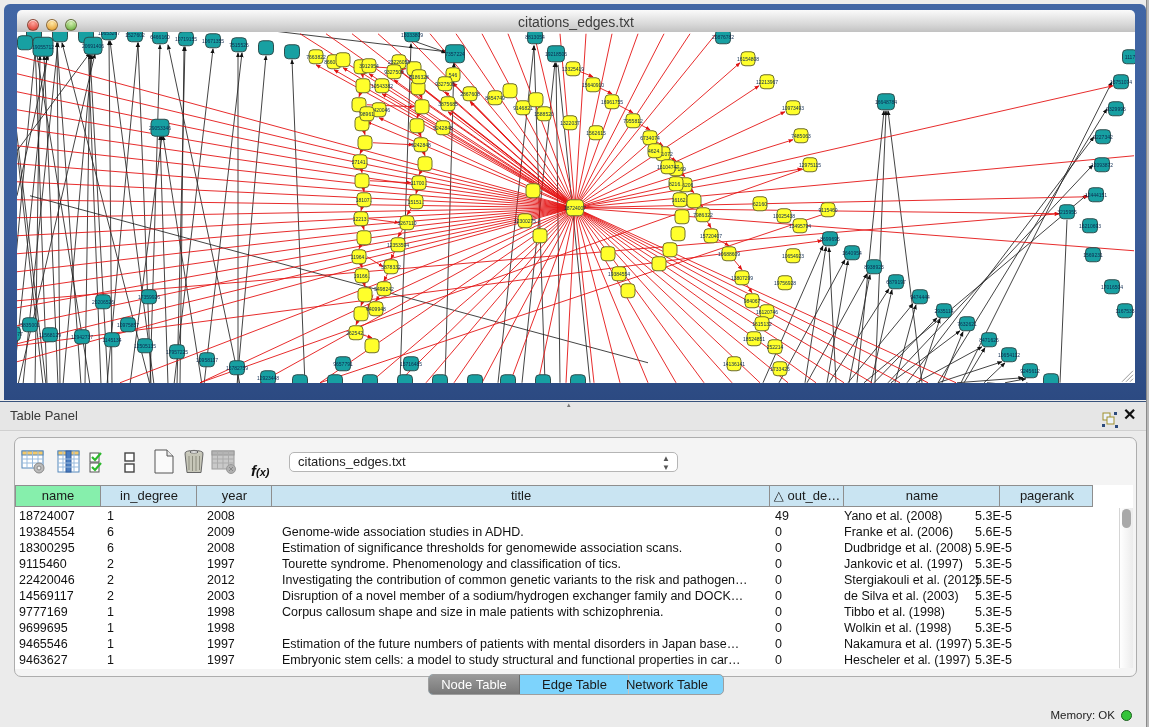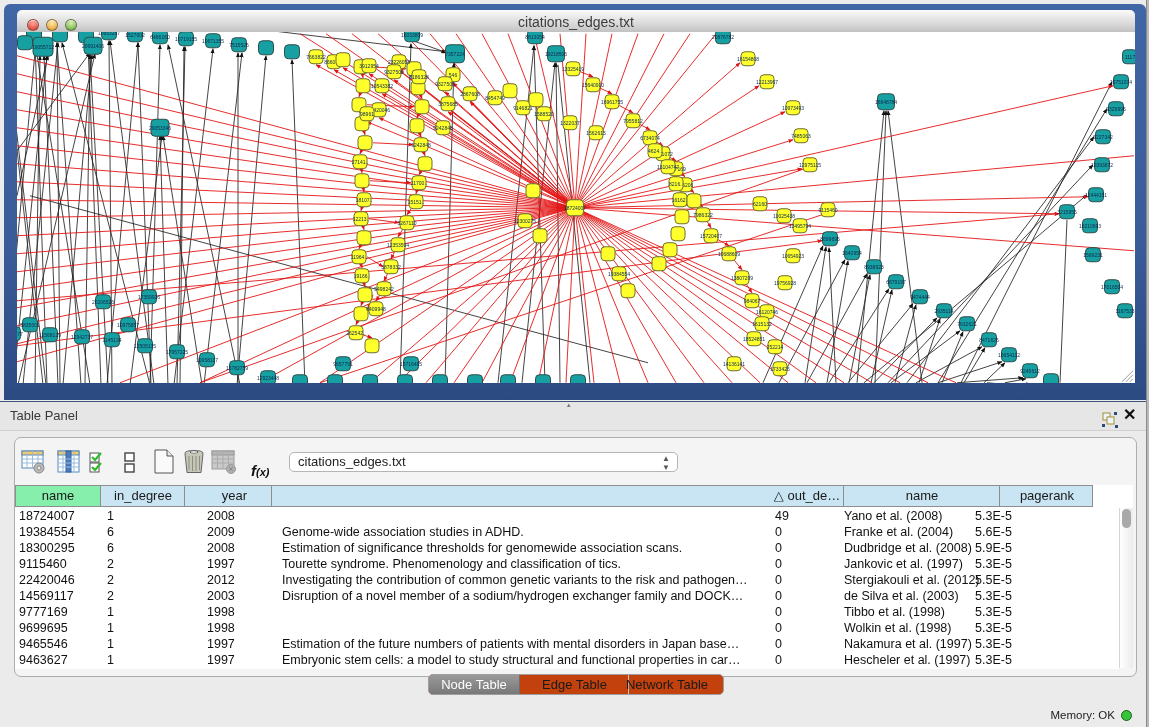--- a/index.html
+++ b/index.html
@@ -39,21 +39,21 @@
   overflow:hidden; }
 .tr { position:absolute; left:0; width:1100px; height:16px; font-size:12.5px; color:#111; }
 .c { position:absolute; top:0; line-height:16px; white-space:nowrap; }
 .c1 { left:4px; } .c2 { left:92px; } .c3 { left:192px; } .c4 { left:267px; }
 .c5 { left:760px; } .c6 { left:829px; width:156px; } .c7 { left:960px; }
 #scroll { position:absolute; left:1119px; top:508px; width:14px; height:160px;
   background:linear-gradient(90deg,#ffffff,#ececec); border-left:1px solid #d5d5d5; }
 #scroll .thumb { position:absolute; left:2px; top:1px; width:9px; height:19px; background:#a9a9a9;
   border-radius:5px; }
 
-#tabs { position:absolute; left:428px; top:674px; width:296px; height:21px; background:#c2410c;
+#tabs { position:absolute; left:428px; top:674px; width:296px; height:21px; background:#7dd3fc;
   border:1px solid #9e9e9e; border-radius:5px; font-size:13px; color:#1a1a1a; }
 #tabs .seg { position:absolute; top:0; height:19px; line-height:19px; text-align:center; }
 #tabs .sel { background:linear-gradient(#9a9a9a,#787878); color:#fff;
   border-radius:4px 0 0 4px; border-right:1px solid #6e6e6e; }
 #mem { position:absolute; right:34px; top:709px; font-size:11.5px; color:#222; }
 #memdot { position:absolute; left:1121px; top:710px; width:11px; height:11px; border-radius:50%;
   background:#35c43a; border:1px solid #1c5f1e; }
 .dicon { position:absolute; font-size:13px; color:#111; }
 </style></head>
 <body>
@@ -636,42 +636,43 @@
       <rect x="1" y="1" width="22" height="4" fill="#b5b5b5" stroke="#9a9a9a"></rect>
       <path d="M1 9h22M1 13h22M6.5 1v18M12 1v18M17.5 1v18" stroke="#ababab" fill="none"></path>
       <circle cx="20" cy="19" r="4.5" fill="#b0b0b0" stroke="#999"></circle>
       <path d="M18 17l4 4M22 17l-4 4" stroke="#888"></path>
     </svg>
   <span class="dicon" style="left:251px;top:462px;font-style:italic;font-weight:bold;font-size:15px">f<span style="font-size:11px">(x)</span></span>
   <div id="combo">citations_edges.txt<span class="arr">▲<br>▼</span></div>
   <div id="tablebg"></div>
   <div id="thead">
     <span class="th" style="left:0;width:85px;background:#86efac">name</span>
-    <span class="th" style="left:86px;width:83px">in_degree</span>
+    <span class="th" style="left:86px;width:95px">in_degree</span>
     <span class="th" style="left:182px;width:74px">year</span>
+    <span class="th" style="left:257px;width:497px">title</span>
     <span class="th" style="left:755px;width:73px">△ out_de…</span>
     <span class="th" style="left:829px;width:155px">name</span>
     <span class="th" style="left:985px;width:92px;border-right:none">pagerank</span>
   </div>
   <div id="tbody">
       <div class="tr" style="top:0px">
         <span class="c c1">18724007</span>
         <span class="c c2">1</span>
         <span class="c c3">2008</span>
         <span class="c c5">49</span>
         <span class="c c6">Yano et al. (2008)</span>
         <span class="c c7">5.3E‑5</span>
       </div>
       <div class="tr" style="top:16px">
         <span class="c c1">19384554</span>
         <span class="c c2">6</span>
         <span class="c c3">2009</span>
         <span class="c c4">Genome‑wide association studies in ADHD.</span>
         <span class="c c5">0</span>
-        <span class="c c6">Franke et al. (2004)</span>
+        <span class="c c6">Franke et al. (2006)</span>
         <span class="c c7">5.6E‑5</span>
       </div>
       <div class="tr" style="top:32px">
         <span class="c c1">18300295</span>
         <span class="c c2">6</span>
         <span class="c c3">2008</span>
         <span class="c c4">Estimation of significance thresholds for genomewide association scans.</span>
         <span class="c c5">0</span>
         <span class="c c6">Dudbridge et al. (2008)</span>
         <span class="c c7">5.9E‑5</span>
@@ -700,20 +701,21 @@
         <span class="c c3">2003</span>
         <span class="c c4">Disruption of a novel member of a sodium/hydrogen exchanger family and DOCK…</span>
         <span class="c c5">0</span>
         <span class="c c6">de Silva et al. (2003)</span>
         <span class="c c7">5.3E‑5</span>
       </div>
       <div class="tr" style="top:96px">
         <span class="c c1">9777169</span>
         <span class="c c2">1</span>
         <span class="c c3">1998</span>
+        <span class="c c4">Corpus callosum shape and size in male patients with schizophrenia.</span>
         <span class="c c5">0</span>
         <span class="c c6">Tibbo et al. (1998)</span>
         <span class="c c7">5.3E‑5</span>
       </div>
       <div class="tr" style="top:112px">
         <span class="c c1">9699695</span>
         <span class="c c2">1</span>
         <span class="c c3">1998</span>
         <span class="c c5">0</span>
         <span class="c c6">Wolkin et al. (1998)</span>

